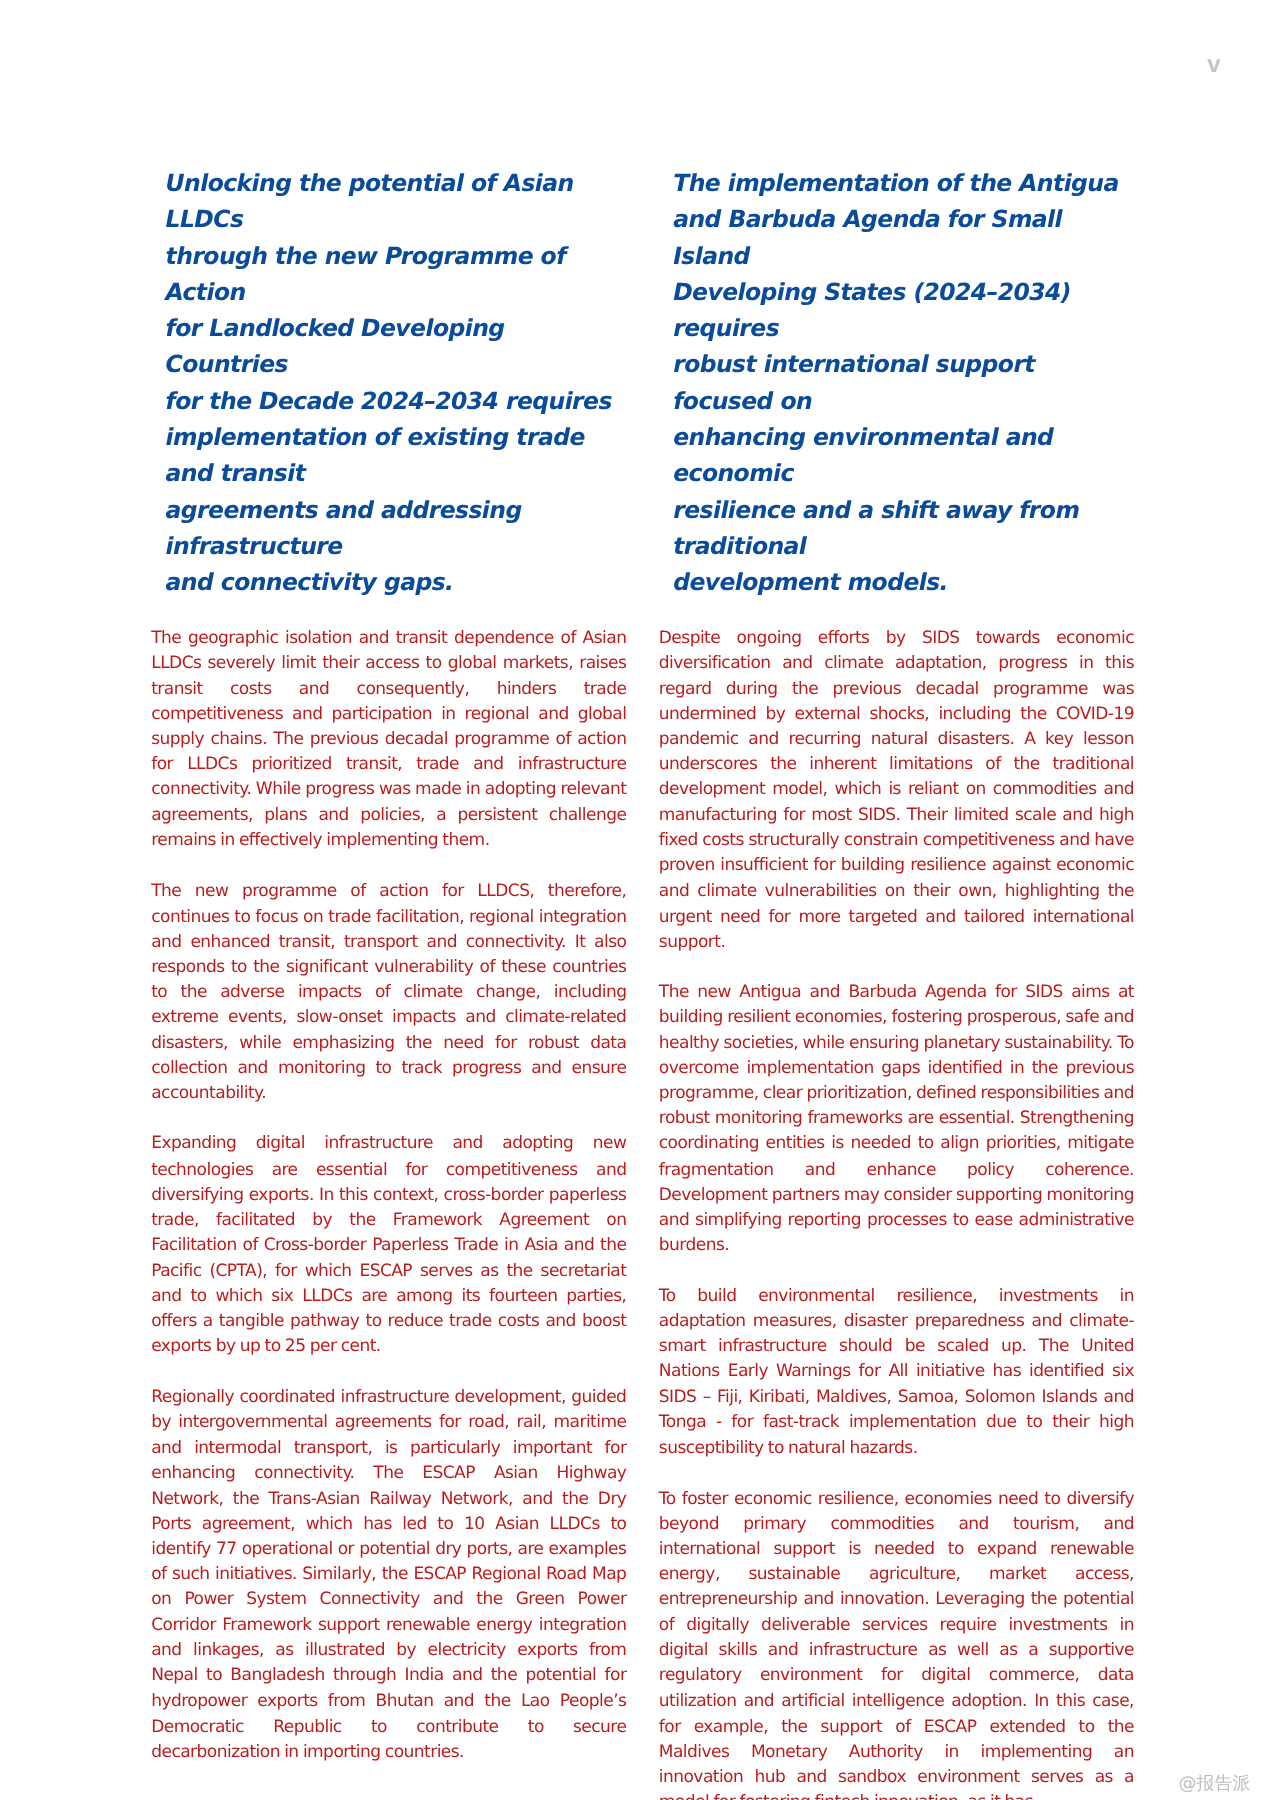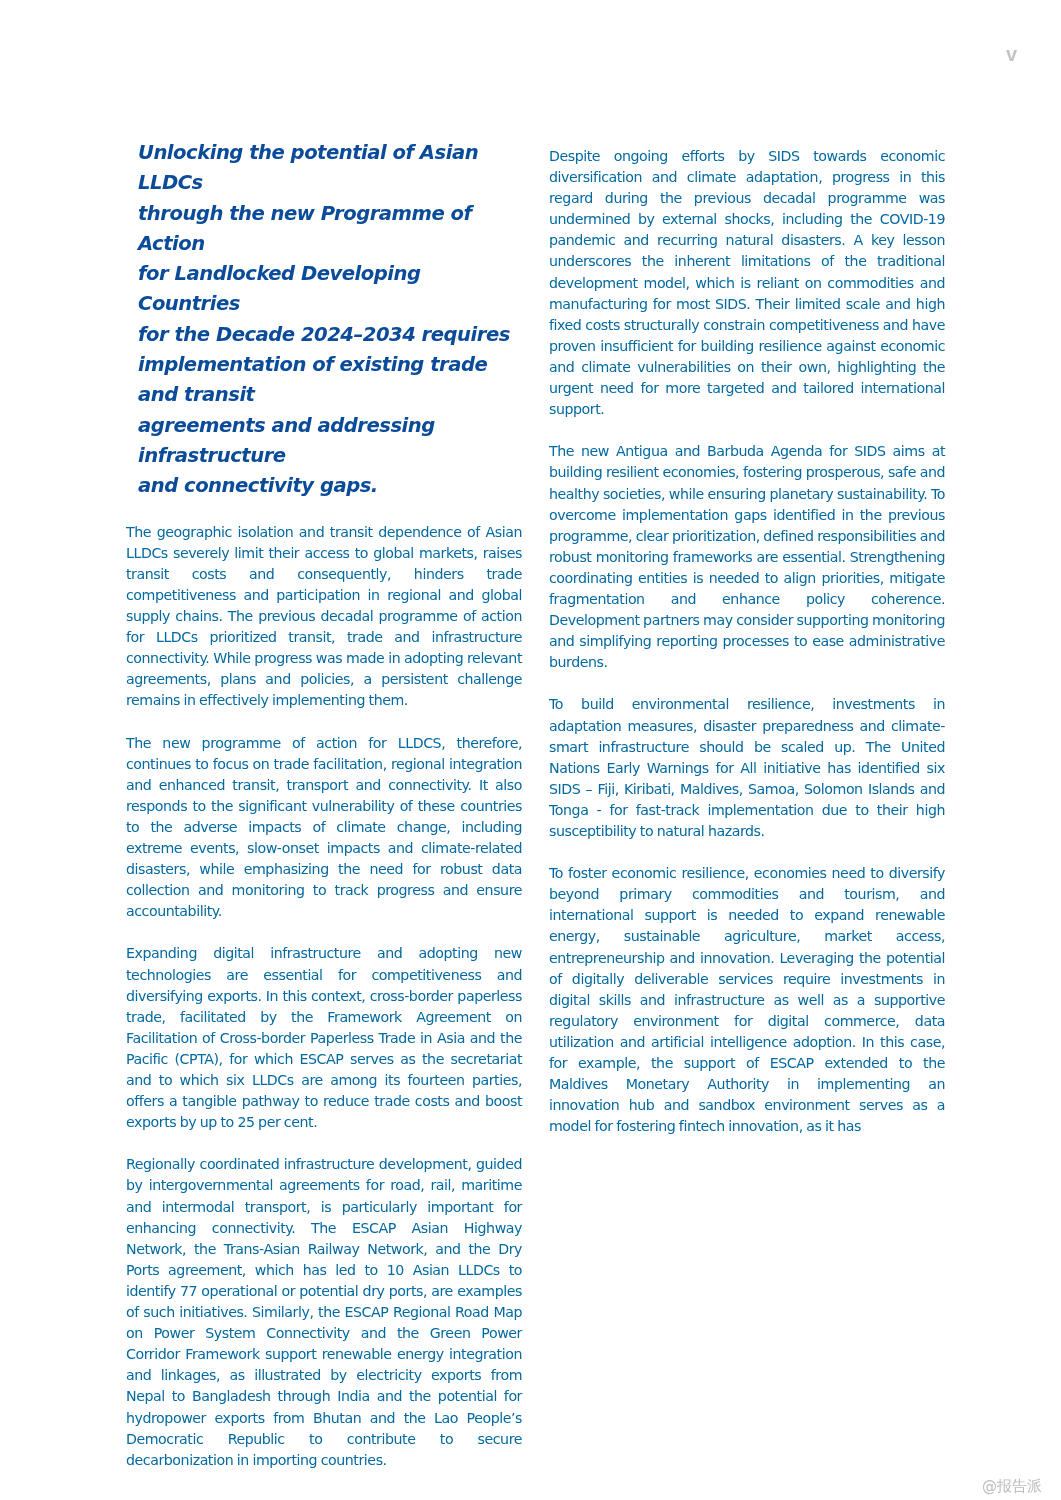--- a/index.html
+++ b/index.html
@@ -16,21 +16,21 @@
   .col-right { left: 549px; }
   .heading {
     font-family: "DejaVu Sans", sans-serif; font-style: italic; font-weight: bold;
     color: #0a4b9a; font-size: 19.6px; line-height: 30.3px; margin: 12px;
     letter-spacing: -0.5px; white-space: pre-line;
   }
   .body {
     margin-top: 20px;
   }
   .para {
-    font-family: "DejaVu Sans", sans-serif; color: #0369a1;
+    font-family: "DejaVu Sans", sans-serif; color: #b91c1c;
     font-size: 14.2px; line-height: 21.1px; text-align: justify;
     margin: 0 0 21.1px 0; letter-spacing: -0.45px; word-spacing: -0.5px;
   }
   .watermark {
     position: absolute; top: 1477px; left: 982px;
     font-family: "DejaVu Sans", sans-serif; font-size: 15px; color: #bdbdbd;
   }
 </style>
 </head>
 <body>
@@ -47,20 +47,27 @@
 and connectivity gaps.</h2>
   <div class="body">
     <p class="para">The geographic isolation and transit dependence of Asian LLDCs severely limit their access to global markets, raises transit costs and consequently, hinders trade competitiveness and participation in regional and global supply chains. The previous decadal programme of action for LLDCs prioritized transit, trade and infrastructure connectivity. While progress was made in adopting relevant agreements, plans and policies, a persistent challenge remains in effectively implementing them.</p>
     <p class="para">The new programme of action for LLDCS, therefore, continues to focus on trade facilitation, regional integration and enhanced transit, transport and connectivity. It also responds to the significant vulnerability of these countries to the adverse impacts of climate change, including extreme events, slow-onset impacts and climate-related disasters, while emphasizing the need for robust data collection and monitoring to track progress and ensure accountability.</p>
     <p class="para">Expanding digital infrastructure and adopting new technologies are essential for competitiveness and diversifying exports. In this context, cross-border paperless trade, facilitated by the Framework Agreement on Facilitation of Cross-border Paperless Trade in Asia and the Pacific (CPTA), for which ESCAP serves as the secretariat and to which six LLDCs are among its fourteen parties, offers a tangible pathway to reduce trade costs and boost exports by up to 25 per cent.</p>
     <p class="para">Regionally coordinated infrastructure development, guided by intergovernmental agreements for road, rail, maritime and intermodal transport, is particularly important for enhancing connectivity. The ESCAP Asian Highway Network, the Trans-Asian Railway Network, and the Dry Ports agreement, which has led to 10 Asian LLDCs to identify 77 operational or potential dry ports, are examples of such initiatives. Similarly, the ESCAP Regional Road Map on Power System Connectivity and the Green Power Corridor Framework support renewable energy integration and linkages, as illustrated by electricity exports from Nepal to Bangladesh through India and the potential for hydropower exports from Bhutan and the Lao People’s Democratic Republic to contribute to secure decarbonization in importing countries.</p>
   </div>
 </div>
 
 <div class="column col-right">
+  <h2 class="heading">The implementation of the Antigua
+and Barbuda Agenda for Small Island
+Developing States (2024–2034) requires
+robust international support focused on
+enhancing environmental and economic
+resilience and a shift away from traditional
+development models.</h2>
   <div class="body">
     <p class="para">Despite ongoing efforts by SIDS towards economic diversification and climate adaptation, progress in this regard during the previous decadal programme was undermined by external shocks, including the COVID-19 pandemic and recurring natural disasters. A key lesson underscores the inherent limitations of the traditional development model, which is reliant on commodities and manufacturing for most SIDS. Their limited scale and high fixed costs structurally constrain competitiveness and have proven insufficient for building resilience against economic and climate vulnerabilities on their own, highlighting the urgent need for more targeted and tailored international support.</p>
     <p class="para">The new Antigua and Barbuda Agenda for SIDS aims at building resilient economies, fostering prosperous, safe and healthy societies, while ensuring planetary sustainability. To overcome implementation gaps identified in the previous programme, clear prioritization, defined responsibilities and robust monitoring frameworks are essential. Strengthening coordinating entities is needed to align priorities, mitigate fragmentation and enhance policy coherence. Development partners may consider supporting monitoring and simplifying reporting processes to ease administrative burdens.</p>
     <p class="para">To build environmental resilience, investments in adaptation measures, disaster preparedness and climate-smart infrastructure should be scaled up. The United Nations Early Warnings for All initiative has identified six SIDS – Fiji, Kiribati, Maldives, Samoa, Solomon Islands and Tonga - for fast-track implementation due to their high susceptibility to natural hazards.</p>
     <p class="para">To foster economic resilience, economies need to diversify beyond primary commodities and tourism, and international support is needed to expand renewable energy, sustainable agriculture, market access, entrepreneurship and innovation. Leveraging the potential of digitally deliverable services require investments in digital skills and infrastructure as well as a supportive regulatory environment for digital commerce, data utilization and artificial intelligence adoption. In this case, for example, the support of ESCAP extended to the Maldives Monetary Authority in implementing an innovation hub and sandbox environment serves as a model for fostering fintech innovation, as it has</p>
   </div>
 </div>
 
 <div class="watermark">@报告派</div>
 

